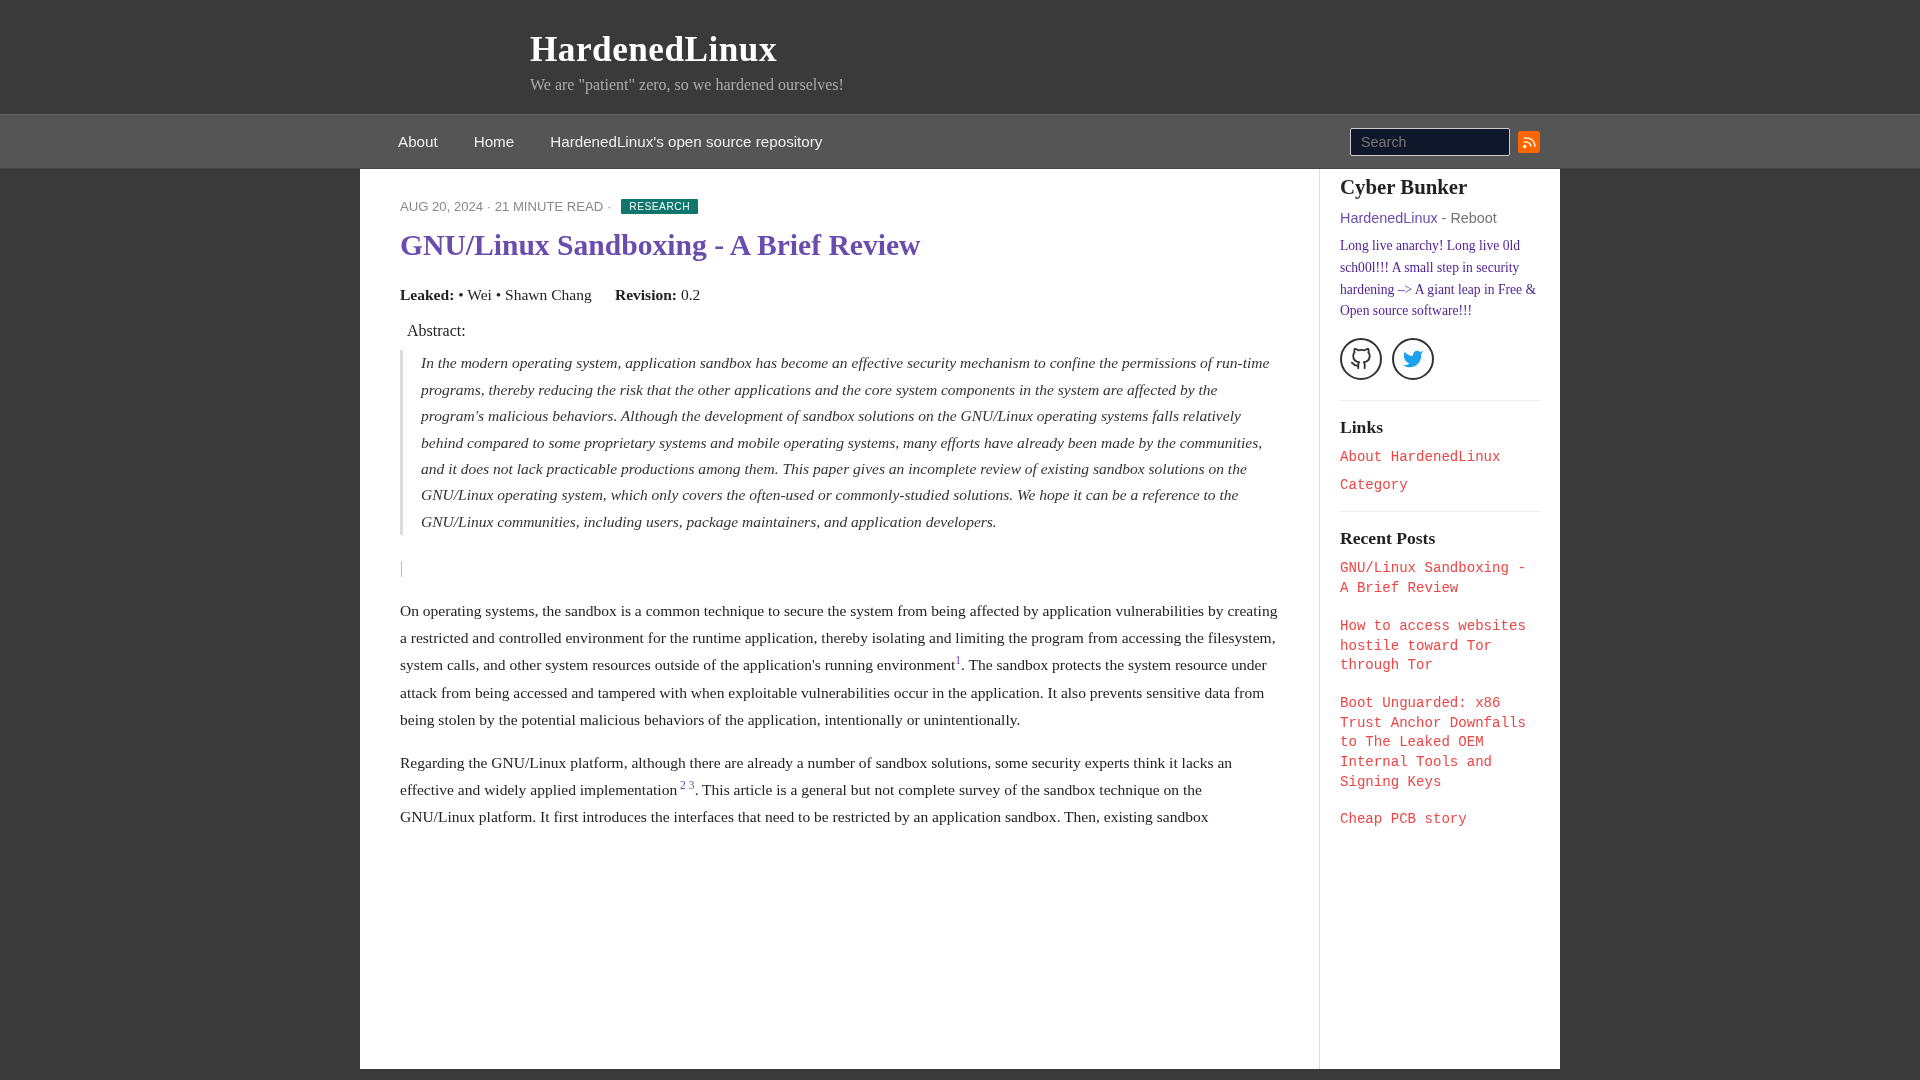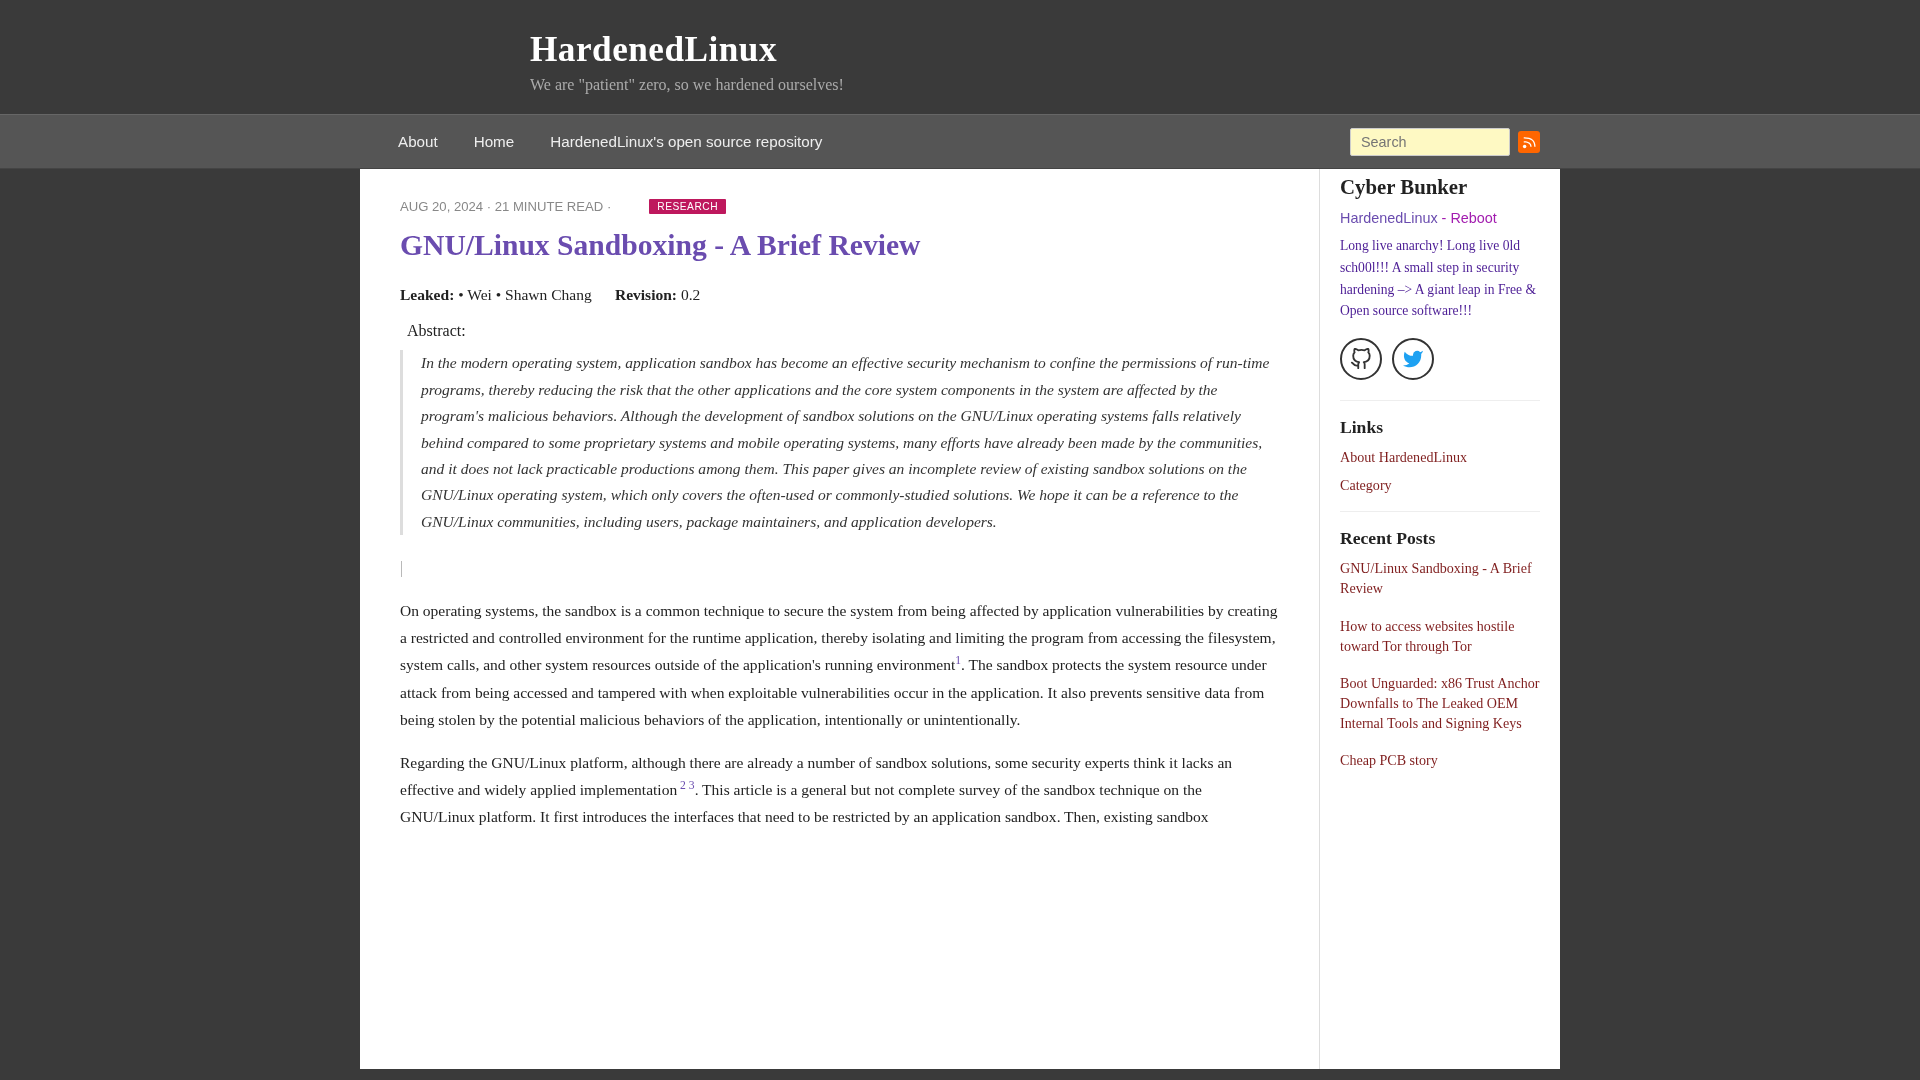--- a/index.html
+++ b/index.html
@@ -59,21 +59,21 @@
       font-family: Arial, Helvetica, sans-serif;
       font-size: 0.95em;
       display: block;
     }
     #nav-search-area {
       display: flex;
       align-items: center;
       gap: 8px;
     }
     #search-input {
-      background-color: #fef9c3;
+      background-color: #0f172a;
       border: 1px solid #ccc;
       padding: 5px 10px;
       width: 160px;
       font-size: 0.9em;
       color: #888;
       font-family: Arial, sans-serif;
       border-radius: 2px;
     }
     #rss-icon-container {
       display: flex;
@@ -114,28 +114,27 @@
     #article-meta {
       font-size: 0.82em;
       color: #888;
       font-family: Arial, sans-serif;
       margin-bottom: 12px;
       display: flex;
       align-items: center;
       gap: 10px;
     }
     .tag-badge {
-      background-color: #be185d;
+      background-color: #0f766e;
       color: #fff;
       font-size: 0.78em;
       padding: 2px 8px;
       font-family: Arial, sans-serif;
       letter-spacing: 0.5px;
       border-radius: 1px;
-      margin-left: 28px;
     }
 
     #article-title {
       font-size: 1.85em;
       color: #6a4caf;
       font-family: Georgia, serif;
       font-weight: bold;
       margin-bottom: 22px;
       line-height: 1.3;
     }
@@ -243,23 +242,23 @@
 
     .sidebar-section-title {
       font-size: 1.1em;
       font-weight: bold;
       font-family: Georgia, serif;
       margin-bottom: 10px;
       color: #222;
     }
     .sidebar-link {
       display: block;
-      color: #7f1d1d;
+      color: #ef4444;
       font-size: 0.88em;
-      font-family: Liberation Serif, serif;
+      font-family: Liberation Mono, monospace;
       margin-bottom: 8px;
       line-height: 1.4;
       text-decoration: none;
     }
 
     .sidebar-divider {
       border: none;
       border-top: 1px solid #eee;
       margin: 16px 0;
     }
@@ -335,21 +334,21 @@
 
     <p class="article-paragraph">
       <span>Regarding the GNU/Linux platform, although there are already a number of sandbox solutions, some security experts think it lacks an effective and widely applied implementation</span><sup> <span>2 3</span></sup><span>. This article is a general but not complete survey of the sandbox technique on the GNU/Linux platform. It first introduces the interfaces that need to be restricted by an application sandbox. Then, existing sandbox</span>
     </p>
   </main>
 
   <aside id="sidebar">
 
     <div id="cyber-bunker-title">Cyber Bunker</div>
     <div>
-      <a href="#" id="hardenedlinux-link">HardenedLinux</a><span style="font-family: Arial, sans-serif; font-size: 0.9em; color:#a21caf;"> - Reboot</span>
+      <a href="#" id="hardenedlinux-link">HardenedLinux</a><span style="font-family: Arial, sans-serif; font-size: 0.9em; color:#737373;"> - Reboot</span>
     </div>
     <div id="cyber-bunker-desc">Long live anarchy! Long live 0ld sch00l!!! A small step in security hardening –&gt; A giant leap in Free &amp; Open source software!!!</div>
 
     <div id="social-icons">
       <div class="social-icon" title="GitHub">
         <svg viewBox="0 0 24 24" fill="none" stroke="#333" stroke-width="2">
           <path d="M9 19c-5 1.5-5-2.5-7-3m14 6v-3.87a3.37 3.37 0 0 0-.94-2.61c3.14-.35 6.44-1.54 6.44-7A5.44 5.44 0 0 0 20 4.77 5.07 5.07 0 0 0 19.91 1S18.73.65 16 2.48a13.38 13.38 0 0 0-7 0C6.27.65 5.09 1 5.09 1A5.07 5.07 0 0 0 5 4.77a5.44 5.44 0 0 0-1.5 3.78c0 5.42 3.3 6.61 6.44 7A3.37 3.37 0 0 0 9 18.13V22" stroke-linecap="round" stroke-linejoin="round"></path>
         </svg>
       </div>
       <div class="social-icon" title="Twitter">

